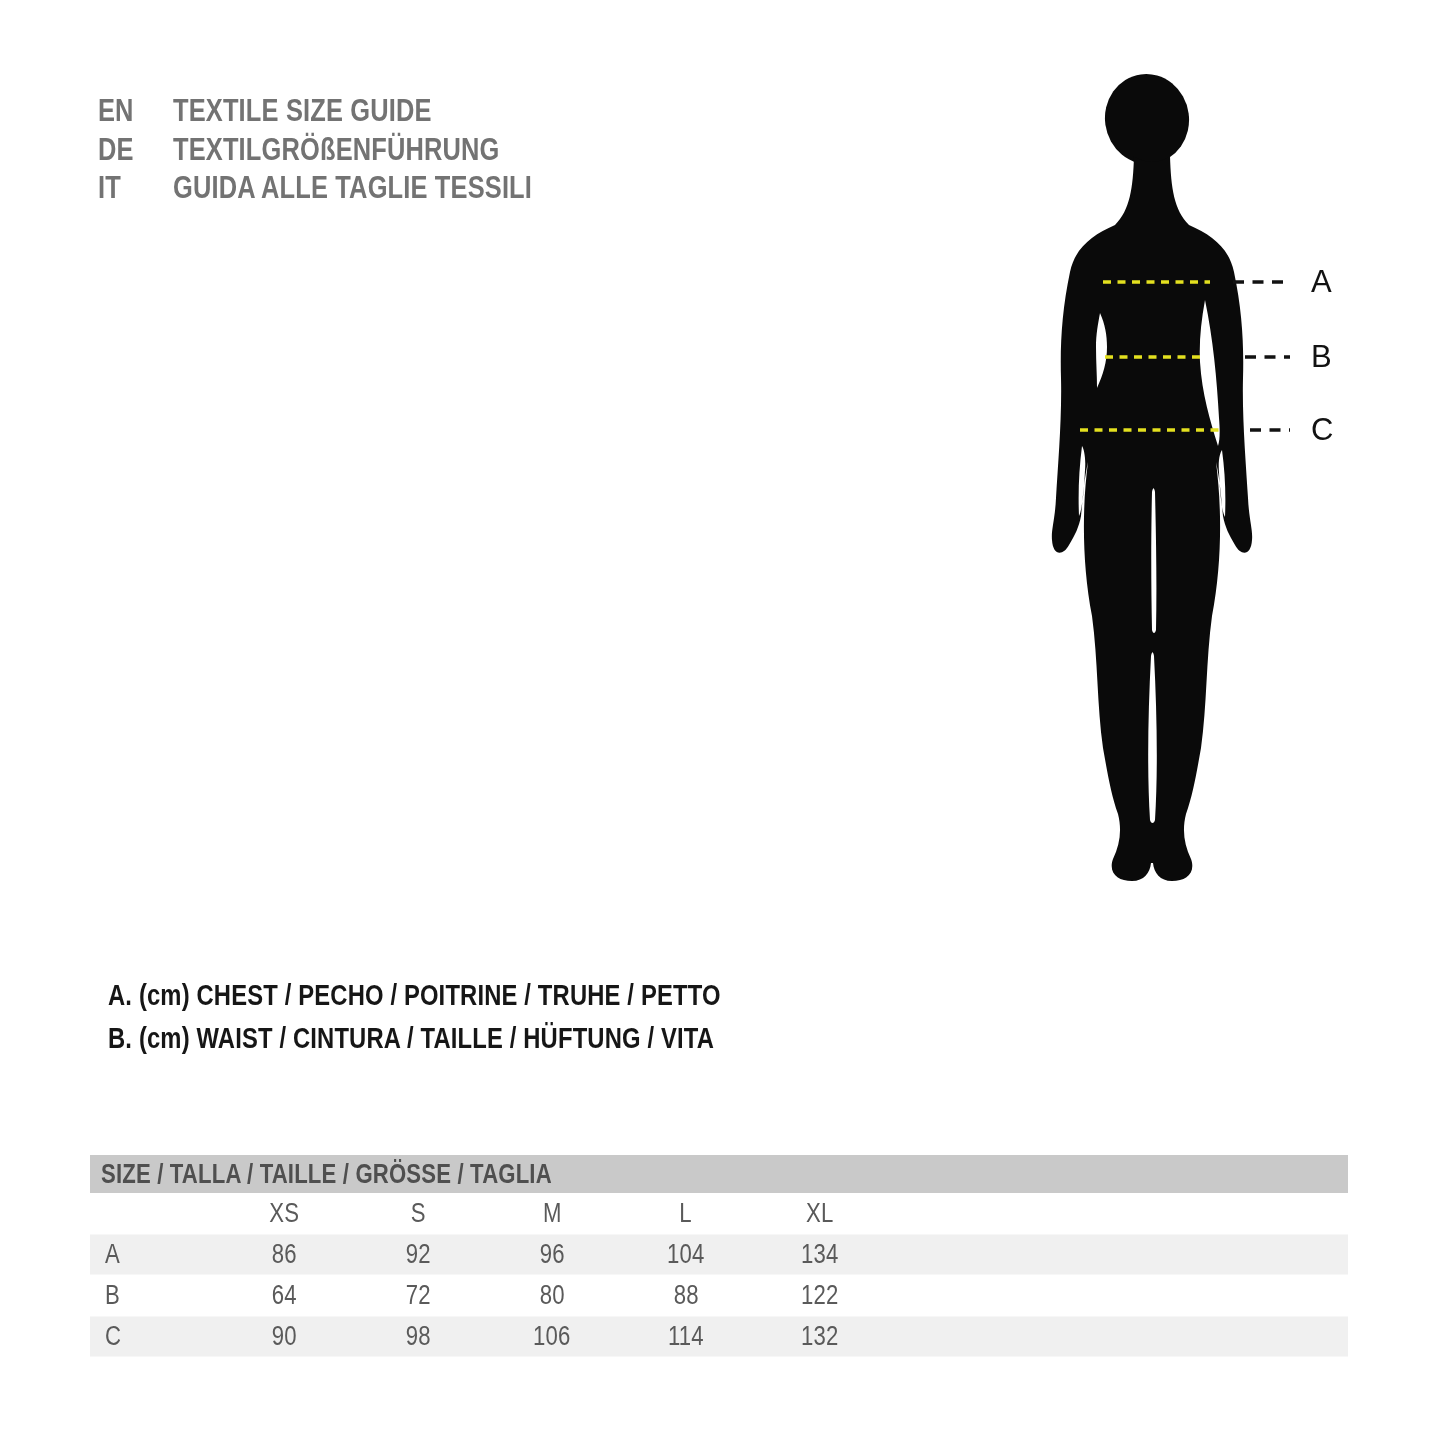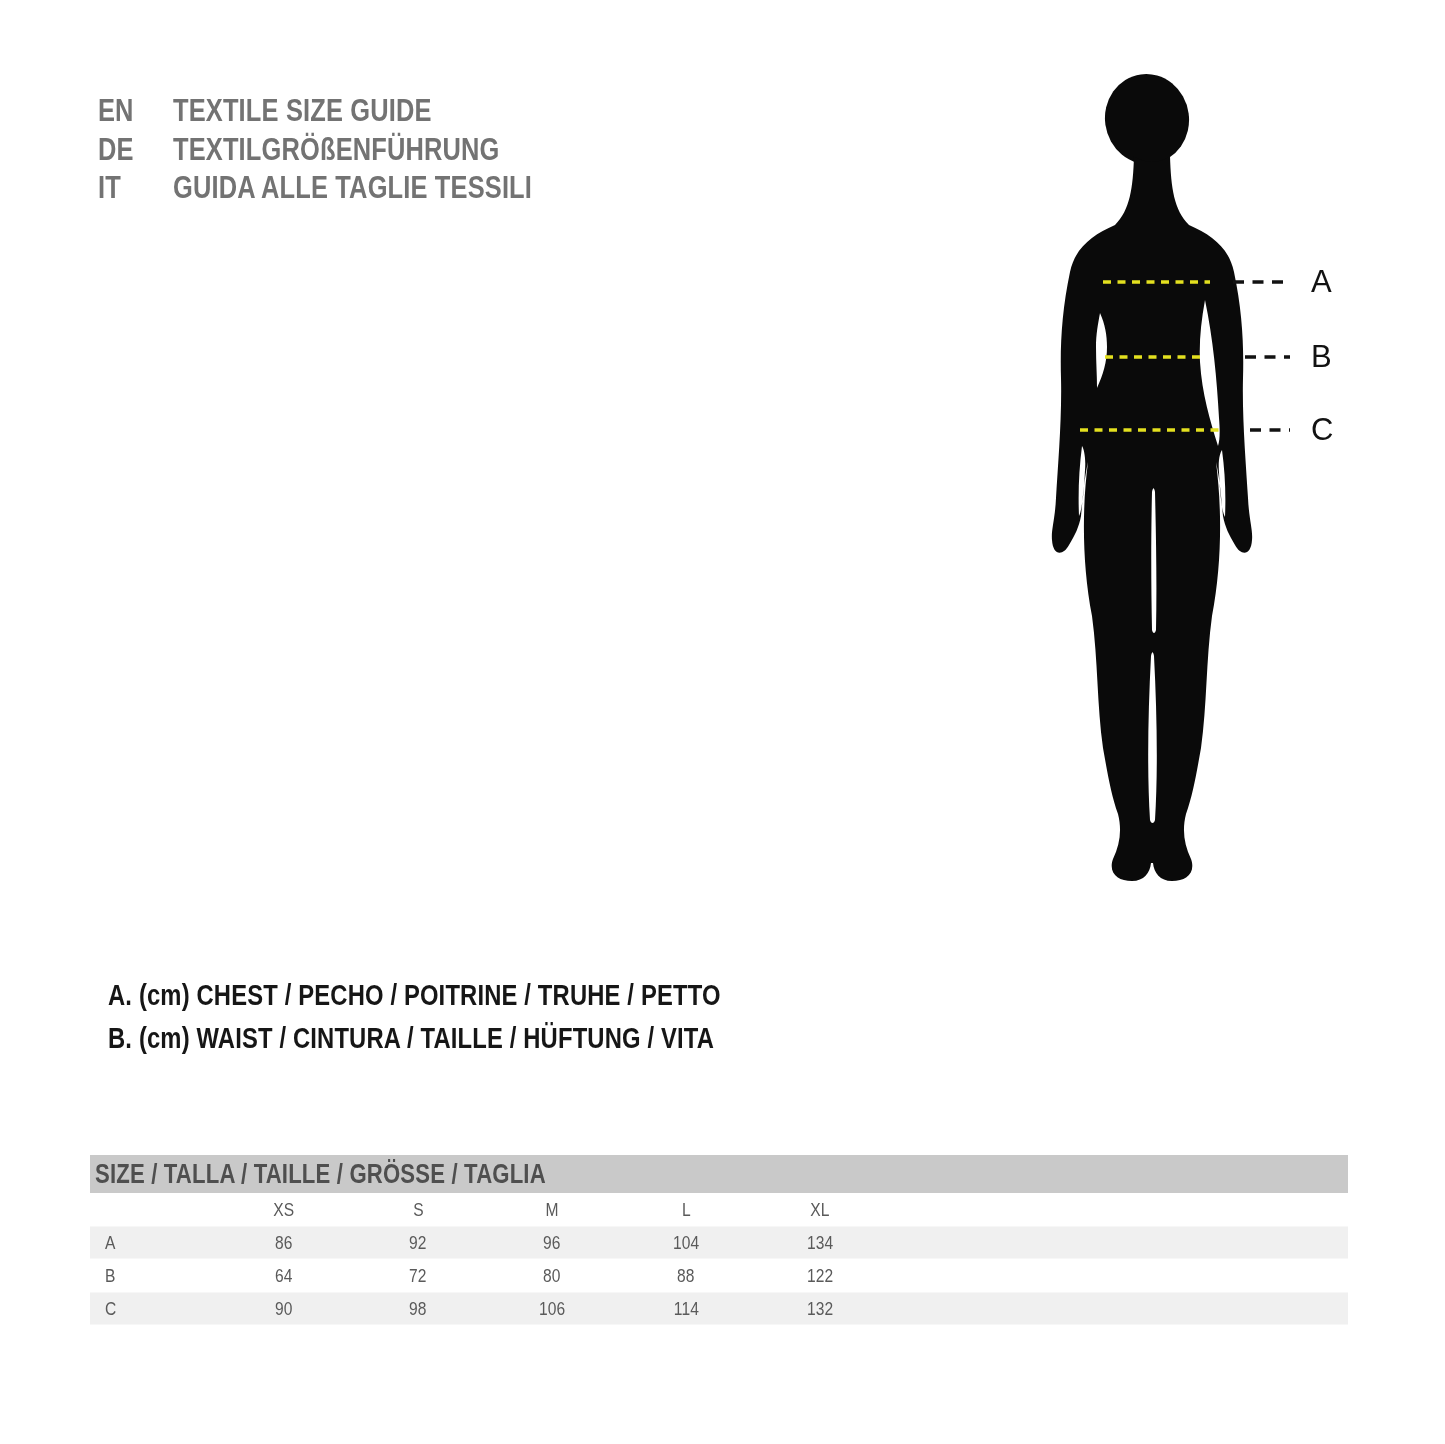--- a/index.html
+++ b/index.html
@@ -41,28 +41,28 @@
     color: #161616; font-size: 29px; font-weight: 700; margin-left: 8px;
   }
   .legend-line { line-height: 43px; height: 43px; }
   .gender-line { line-height: 43px; height: 43px; margin-top: 2px; }
 
   
   .size-table { position: absolute; left: 90px; top: 1155px; width: 1258px; }
   .t-header {
     height: 38px; background: #c9c9c9;
     display: flex; align-items: center;
-    padding-left: 5px; box-sizing: border-box;
+    padding-left: 11px; box-sizing: border-box;
     color: #4f4f4f; font-size: 27px; font-weight: 700;
   }
   .t-row {
     display: grid;
     grid-template-columns: 127px repeat(5, 134px) 1fr;
-    height: 33px; align-items: center;
-    color: #5a5a5a; font-size: 19px;
+    height: 41px; align-items: center;
+    color: #5a5a5a; font-size: 27px;
   }
   .t-row.stripe { background: #f0f0f0; box-shadow: inset 0 1px 0 #f7f7f7, inset 0 -1px 0 #f7f7f7; }
   .t-cell { text-align: center; }
   .t-cell .cond { transform-origin: 50% 50%; }
   .t-label { padding-left: 15px; text-align: left; }
   .t-label .cond { transform-origin: 0 50%; }
 </style>
 </head>
 <body>
 

